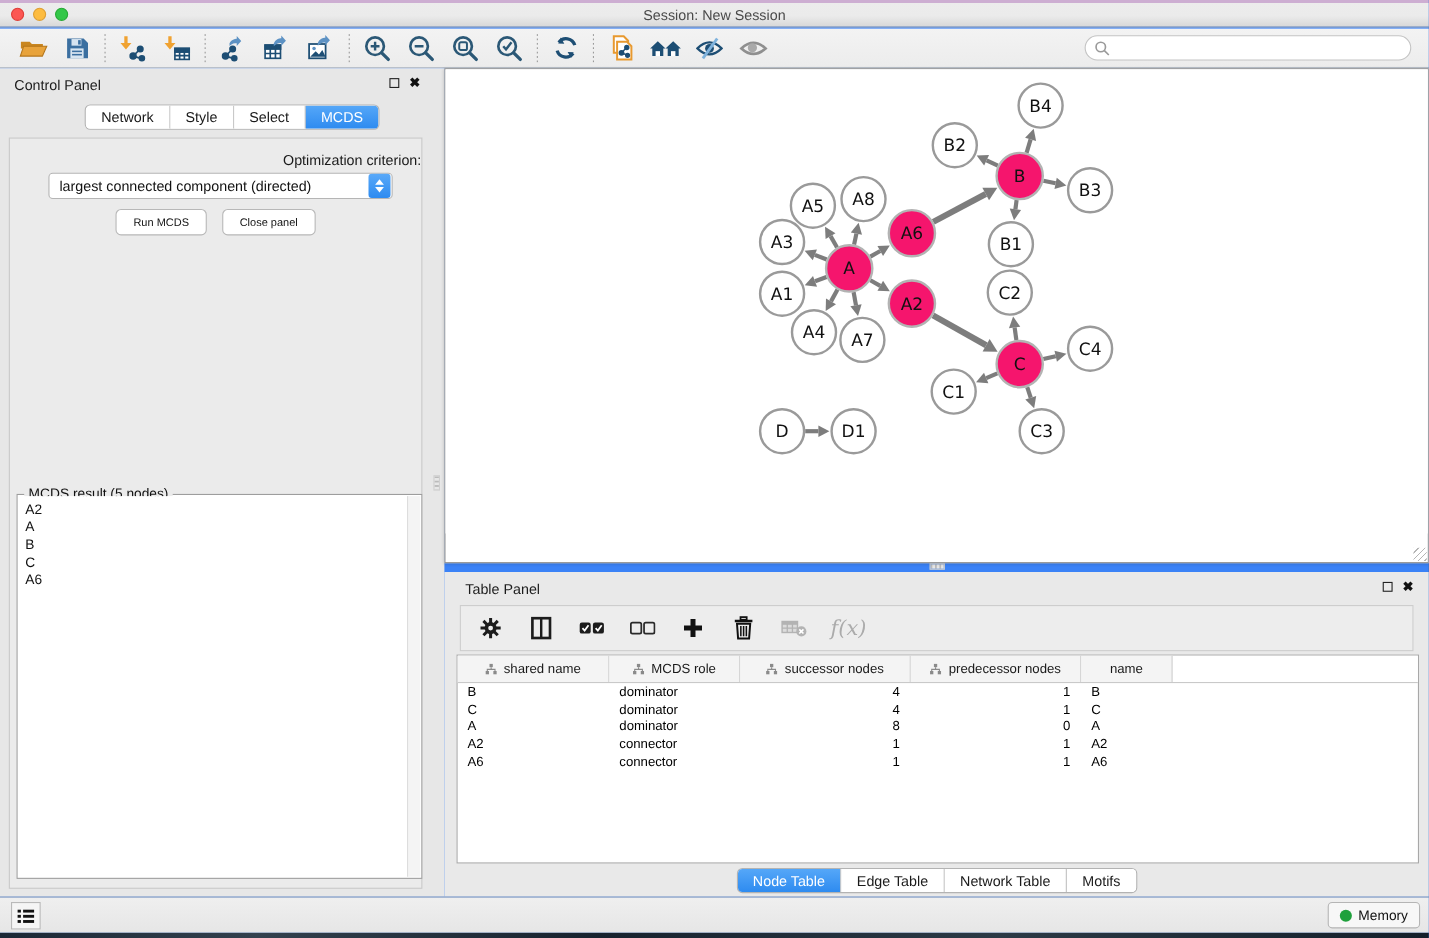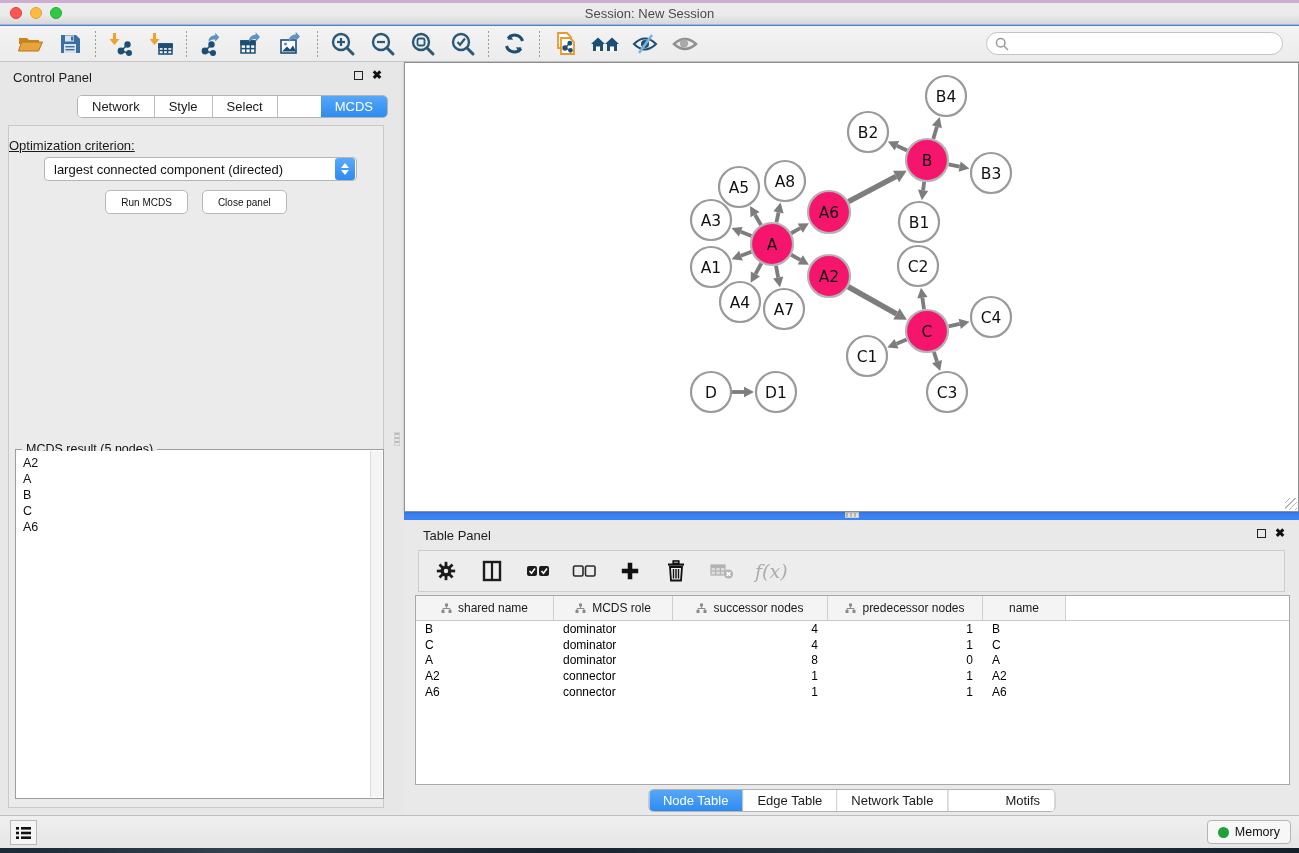--- a/index.html
+++ b/index.html
@@ -36,28 +36,28 @@
   .panel-header { position:relative; height:28px; }
   .panel-title { position:absolute; left:13px; top:8px; font-size:13px; color:#1c1c1c; }
   .panel-icons { position:absolute; right:8px; top:8px; display:flex; gap:9px; align-items:center; }
   .float-icon { width:9px; height:9px; border:1.5px solid #222; display:inline-block; }
   .close-icon { font-size:12px; font-weight:bold; color:#111; line-height:10px; }
 
   .seg-tabs { position:absolute; display:flex; border:1px solid #b3b3b3; border-radius:5px;
     overflow:hidden; background:#fff; height:23px; }
   .seg-tab { display:flex; align-items:center; justify-content:center; font-size:13px;
     color:#1a1a1a; background:#fff; border-right:1px solid #bcbcbc; padding:0 14px; }
-  .seg-tab:last-child { border-right:none;margin-left:43px; }
+  .seg-tab:last-child { border-right:none; }
   .seg-tab.active { background:linear-gradient(#55a7f8,#2e8bf0); color:#fff; }
   .cp-tabs { left:77px; top:33px; }
 
   .cp-content { position:absolute; left:8px; top:63px; width:376px; height:683px;
     background:#ebebeb; border:1px solid #c9c9c9; }
-  .opt-label { position:absolute; left:0; width:100%; top:12px; text-align:left;
-    font-size:13px; color:#1a1a1a;text-decoration:underline; }
+  .opt-label { position:absolute; left:0; width:100%; top:12px; text-align:right;
+    font-size:13px; color:#1a1a1a; }
   .dropdown { position:absolute; left:35px; top:31px; width:313px; height:24px;
     background:#fff; border:1px solid #b5b5b5; border-radius:4px; display:flex; align-items:center; }
   .dropdown-value { flex:1; font-size:13px; color:#111; padding-left:9px; white-space:nowrap; }
   .dropdown-stepper { width:20px; height:22px; margin-right:1px; border-radius:3px;
     background:linear-gradient(#59a9f9,#2e8bf0); display:flex; flex-direction:column;
     align-items:center; justify-content:center; gap:2px; }
   .chev-up { width:0; height:0; border-left:4px solid transparent; border-right:4px solid transparent; border-bottom:5px solid #fff; }
   .chev-down { width:0; height:0; border-left:4px solid transparent; border-right:4px solid transparent; border-top:5px solid #fff; }
   .cp-buttons { position:absolute; left:0; width:100%; top:64px; display:flex; justify-content:center; gap:14px; }
   .mac-btn { background:#fff; border:1px solid #b8b8b8; border-radius:5px; height:24px;

